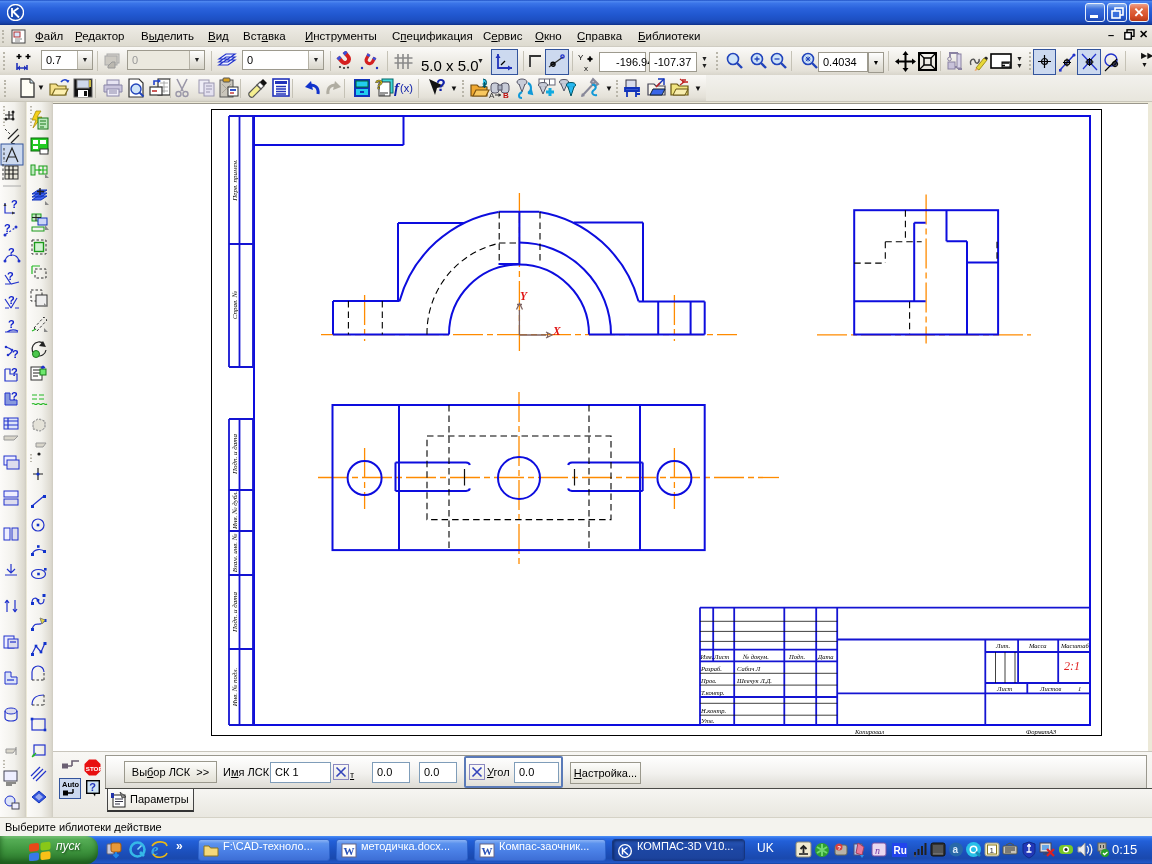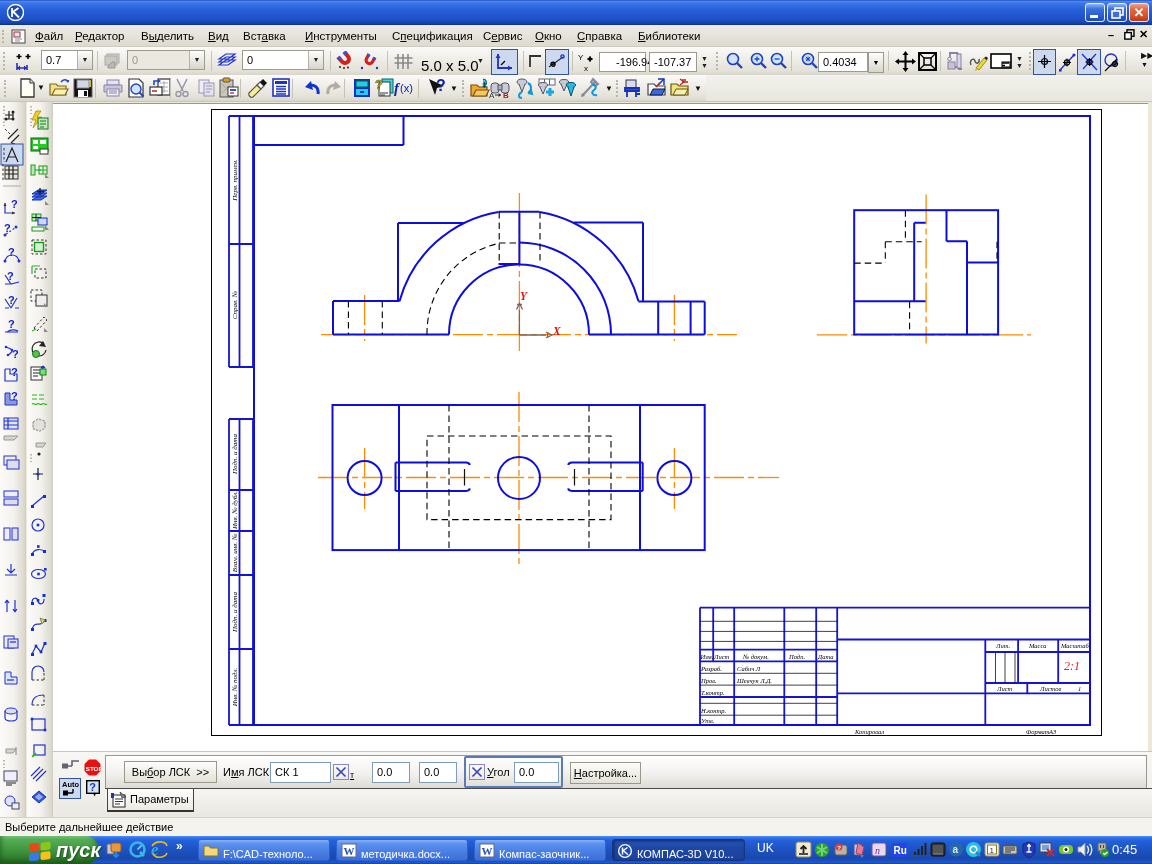--- a/index.html
+++ b/index.html
@@ -26,22 +26,22 @@
 #belowcanvas{left:53px;top:751px;width:1099px;height:67px;background:linear-gradient(180deg,#f8f7f4,#ebe9e2);border-top:1px solid #c8c5bc}
 #propbar{left:105px;top:755px;width:1042px;height:33px;background:linear-gradient(180deg,#ffffff,#f2f1ee 55%,#dddbd4);border:1px solid #9a988e;border-bottom:none}
 .pblab{position:absolute;font-size:11px;color:#000}
 .pbtn{position:absolute;height:22px;background:linear-gradient(180deg,#fdfdfb,#e3e1d6);border:1px solid #9a988c;font-size:11px;color:#000;text-align:center}
 .pinput{position:absolute;height:21px;background:#fff;border:1px solid #7f9db9;font-size:11px;padding:3px 0 0 4px;color:#000}
 #tabrow{left:105px;top:788px;width:1047px;height:29px;background:linear-gradient(180deg,#f6f5f2,#e9e7e0);border-top:1px solid #4a4a46}
 #tab1{position:absolute;left:2px;top:0px;width:87px;height:23px;background:linear-gradient(180deg,#fdfdfc,#eceae2);border:1px solid #444;border-top:none;border-bottom:2px solid #333;font-size:11px;padding:4px 0 0 22px}
 #status{left:0;top:817px;width:1152px;height:19px;background:#f4f3ee;font-size:11px;color:#000;padding:3px 0 0 5px;border-top:1px solid #d5d2c6}
 #taskbar{left:0;top:836px;width:1152px;height:28px;background:linear-gradient(180deg,#4e90f6 0%,#2e6fe8 8%,#2260d8 18%,#1c50bd 55%,#1a49ae 80%,#2158c9 96%,#143c8f 100%)}
 #startbtn{position:absolute;left:0;top:0;width:98px;height:28px;border-radius:0 12px 12px 0;background:linear-gradient(180deg,#83cf83 0%,#56ae56 12%,#3f963f 50%,#2f7d2f 85%,#256825 100%);box-shadow:inset 0 -3px 6px #1c5a1c}
-#startbtn .st{position:absolute;left:56px;top:3px;color:#fff;font-style:italic;font-weight:bold;font-size:20px;text-shadow:1px 1px 2px #1a4d1a}
-.taskbtn{position:absolute;top:3px;height:22px;border-radius:3px;background:linear-gradient(180deg,#8ab2f4 0%,#5b92ee 18%,#4a80e6 55%,#3e6fd6 100%);border:1px solid #2d63cc;color:#fff;font-size:11px;padding:8px 0 0 24px;white-space:nowrap;overflow:hidden}
+#startbtn .st{position:absolute;left:56px;top:3px;color:#fff;font-style:italic;font-weight:normal;font-size:12px;text-shadow:1px 1px 2px #1a4d1a}
+.taskbtn{position:absolute;top:3px;height:22px;border-radius:3px;background:linear-gradient(180deg,#8ab2f4 0%,#5b92ee 18%,#4a80e6 55%,#3e6fd6 100%);border:1px solid #2d63cc;color:#fff;font-size:11px;padding:0 0 0 24px;white-space:nowrap;overflow:hidden}
 .taskact{background:linear-gradient(180deg,#2a57b8 0%,#1d47a5 40%,#1b429b 100%);border:1px solid #16357e;box-shadow:inset 1px 1px 3px #0e2a66}
 .tray{position:absolute;top:5px;font-size:13px;color:#fff}
 .u{text-decoration:underline}
 </style></head>
 <body>
 <div class="abs" id="titlebar">
  <svg class="abs" style="left:7px;top:4px" width="17" height="17" viewBox="0 0 17 17">
       <circle cx="8.5" cy="8.5" r="8" fill="#1b4ab2" stroke="#fff" stroke-width="1.4"></circle>
       <path d="M5 4 V13 M5 8.5 L11.5 4 M6.5 8 L12 13.5" stroke="#fff" stroke-width="1.8" fill="none"></path>
     </svg>
@@ -851,21 +851,21 @@
 <div class="abs pinput" style="left:514px;top:762px;width:45px">0.0</div>
 <div class="abs pbtn" style="left:570px;top:762px;width:71px;padding-top:4px"><span class="u">Н</span>астройка...</div>
 <div class="abs" id="tabrow">
  <div id="tab1"><svg class="abs" style="left:3px;top:3px" width="17" height="16" viewBox="0 0 17 16">
         <rect x="2" y="3" width="12" height="12" fill="#fff" stroke="#222"></rect>
         <path d="M4 7h8M4 9.5h8M4 12h5" stroke="#334" stroke-width="1"></path>
         <path d="M9 0l6 5-4 1z" fill="#888" stroke="#222" stroke-width=".6"></path>
         <rect x="0" y="1" width="3" height="5" fill="#2233aa"></rect>
       </svg>Параметры</div>
 </div>
-<div class="abs" id="status">Выберите дальнейшее действие</div>
+<div class="abs" id="status">Выберите иблиотеки действие</div>
 <div class="abs" id="taskbar">
  <div id="startbtn">
   <svg class="abs" style="left:28px;top:4px" width="24" height="21" viewBox="0 0 24 21">
         <g transform="skewY(-6)">
           <rect x="1" y="4" width="10" height="8" rx="2" fill="#e84818"></rect>
           <rect x="12.5" y="4" width="10" height="8" rx="2" fill="#88c818"></rect>
           <rect x="1" y="13.5" width="10" height="8" rx="2" fill="#3878e8"></rect>
           <rect x="12.5" y="13.5" width="10" height="8" rx="2" fill="#f8c018"></rect>
         </g>
       </svg>
@@ -981,14 +981,14 @@
         <path d="M11 5c2 1.5 2 6 0 7.5M13.5 3c3 2.5 3 9 0 11.5" stroke="#eee" stroke-width="1.4" fill="none"></path>
       </g>
   <g transform="translate(301,0)">
         <rect x="4" y="2" width="8" height="8" fill="#b8b4a8" stroke="#665"></rect>
         <path d="M6 10v3h4v-3" stroke="#665" fill="#ddd"></path>
         <path d="M6.5 4v3M9.5 4v3" stroke="#444"></path>
         <circle cx="11" cy="12" r="4" fill="#28a028"></circle>
         <path d="M9 12l1.5 1.5L13.5 11" stroke="#fff" stroke-width="1.3" fill="none"></path>
       </g>
  </svg>
- <div class="abs tray" style="left:1112px;top:6px;font-size:13px">0:45</div>
+ <div class="abs tray" style="left:1112px;top:6px;font-size:13px">0:15</div>
 </div>
 
 </body></html>

